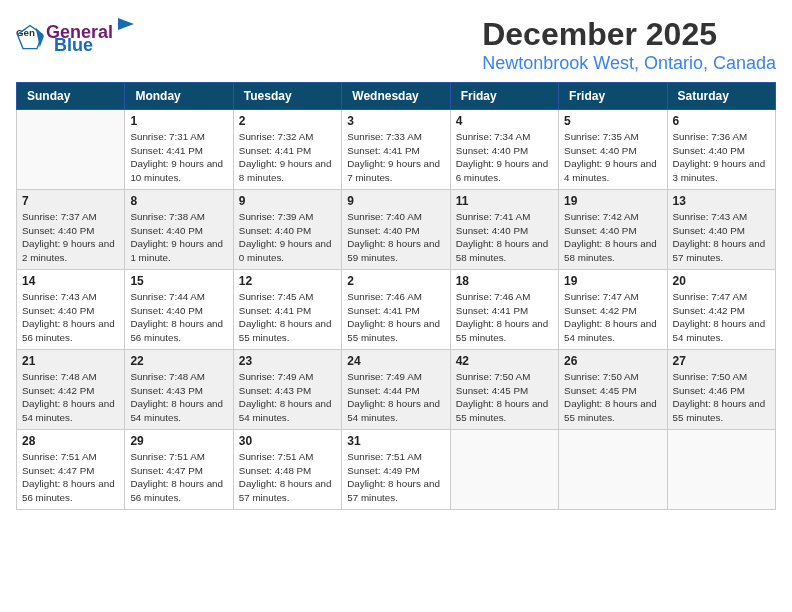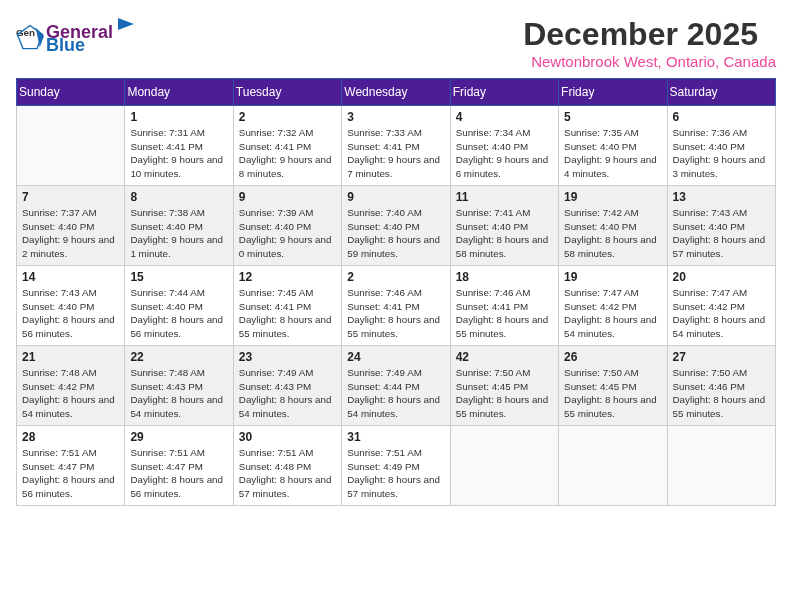--- a/index.html
+++ b/index.html
@@ -26,36 +26,35 @@
       margin-right: 2px;
     }
     .title-section {
     }
     .month-title {
       font-size: 32px;
       font-weight: bold;
       color: #333;
     }
     .location-title {
-      font-size: 15px;
-      color: #ec4899;
-      margin-left: 8px;
+      font-size: 18px;
+      color: #3b82f6;
     }
     .calendar-table {
       width: 100%;
       border-collapse: collapse;
       font-size: 10.5px;
     }
     .calendar-table th {
-      background-color: #4c1d95;
+      background-color: #0c4a6e;
       color: #fff;
       text-align: left;
-      padding: 6px 2px;
+      padding: 6px 10px;
       font-size: 12px;
-      font-weight: normal;
+      font-weight: bold;
       border: 1px solid #2a55a5;
     }
     .calendar-table td {
       border: 1px solid #ccc;
       vertical-align: top;
       padding: 4px 5px;
       height: 80px;
       width: 108px;
       background: #fff;
       color: #333;
@@ -89,21 +88,21 @@
       <polygon points="20,5 38,18 30,38 10,38 2,18" fill="none" stroke="#1a6bb5" stroke-width="2"></polygon>
       <polygon points="28,8 40,20 34,36" fill="#1a6bb5"></polygon>
     </svg>
     <div>
       <div style="display:flex; align-items:baseline;">
         <span style="font-size:18px;font-weight:bold;color:#701a75;">General</span>
         <svg width="22" height="22" viewBox="0 0 22 22" style="margin:0 1px;">
           <polygon points="4,2 20,8 4,14" fill="#1a6bb5"></polygon>
         </svg>
       </div>
-      <span style="font-size:18px;font-weight:bold;color:#1a6bb5;display:block;margin-top:-8px;">Blue</span>
+      <span style="font-size:18px;font-weight:bold;color:#1a6bb5;display:block;margin-top:-8px;margin-left:8px;">Blue</span>
     </div>
   </div>
   <div class="title-section">
     <div class="month-title">December 2025</div>
     <div class="location-title">Newtonbrook West, Ontario, Canada</div>
   </div>
 </div>
 
 <table class="calendar-table">
   <thead>

